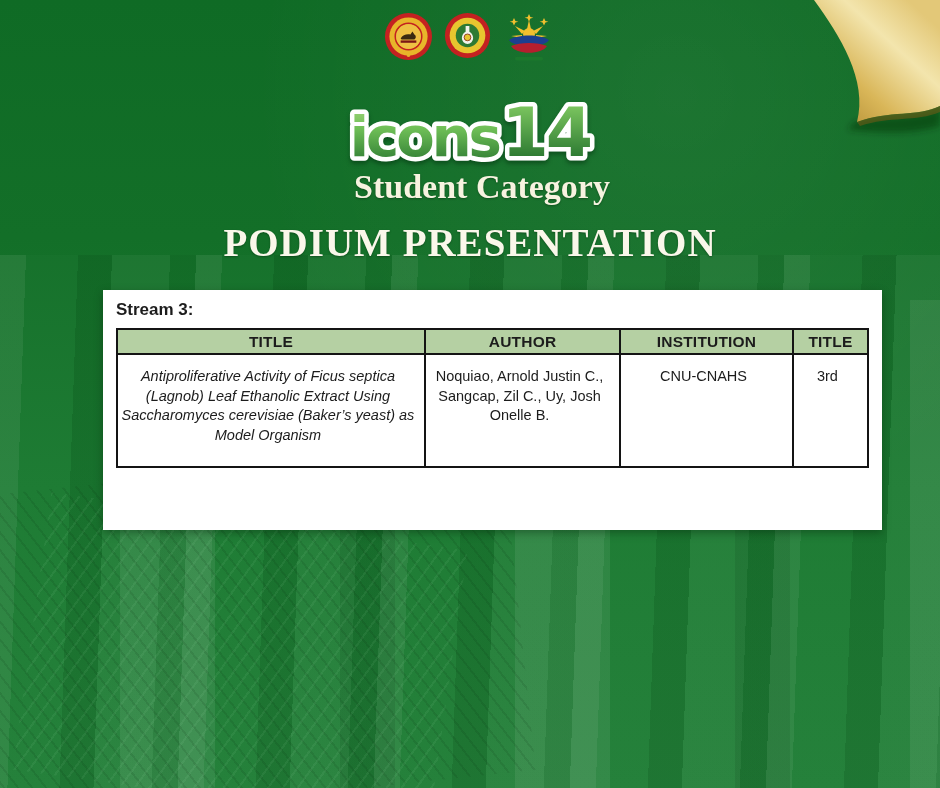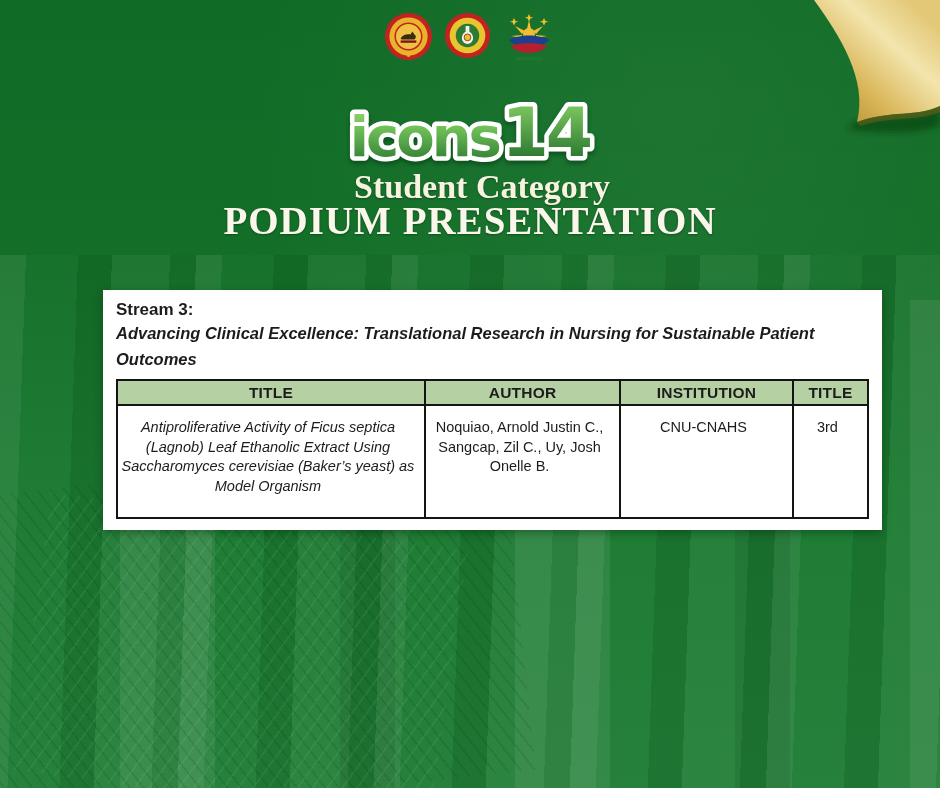--- a/index.html
+++ b/index.html
@@ -71,21 +71,21 @@
 
   
   .subtitle {
     position: absolute; top: 168px; left: 12px; width: 100%;
     text-align: center;
     font-family: "Liberation Serif", serif;
     font-weight: bold; font-size: 34px; color: #f7f3e0;
     text-shadow: 0 1px 2px rgba(0,30,8,0.4);
   }
   .main-title {
-    position: absolute; top: 198px; left: 0; width: 100%;
+    position: absolute; top: 220px; left: 0; width: 100%;
     text-align: center;
     font-family: "Liberation Serif", serif;
     font-weight: bold; font-size: 39px; letter-spacing: 1px; color: #faf7ea;
     text-shadow: 0 1px 2px rgba(0,30,8,0.4);
   }
 
   
   .card {
     position: absolute; left: 83px; top: 290px;
     width: 779px; height: 240px;
@@ -207,21 +207,20 @@
       <tspan font-size="56" fill="url(#logoGrad)">icons</tspan>
       <tspan font-size="68" fill="url(#logoGrad2)">14</tspan>
     </text>
   </svg>
 
   <div class="subtitle">Student Category</div>
   <div class="main-title">PODIUM PRESENTATION</div>
 
   <div class="card">
     <div class="stream-label">Stream 3:</div>
-    <div class="stream-title">Advancing Clinical Excellence: Translational Research in Nursing for Sustainable Patient Outcomes</div>
 
     <table class="results">
       <colgroup>
         <col class="col-title">
           <col class="col-author">
           <col class="col-institution">
           <col class="col-rank">
       </colgroup>
       <thead>
         <tr>

